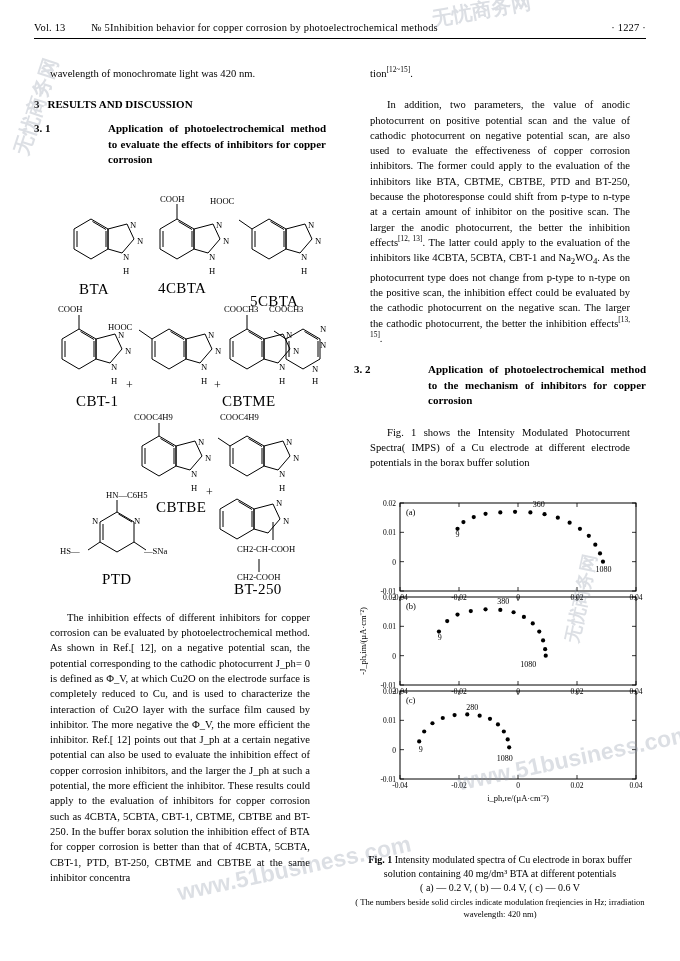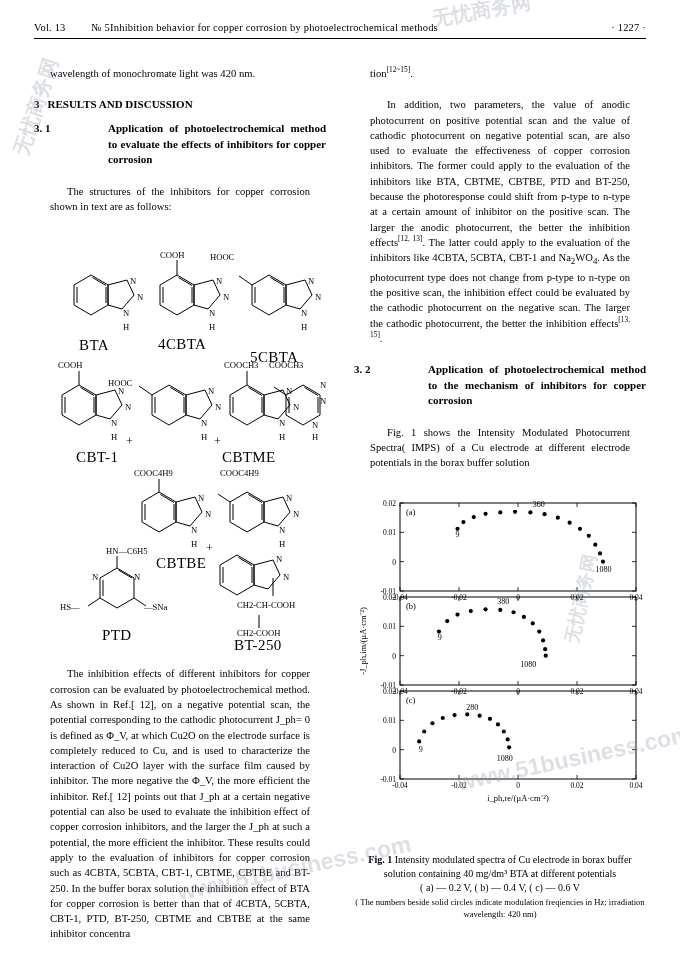--- a/index.html
+++ b/index.html
@@ -161,21 +161,20 @@
 
     <div class="sec-h">
       <span class="num">3</span><span>RESULTS AND DISCUSSION</span>
     </div>
 
     <div class="subsec">
       <span class="num">3. 1</span>
       <span class="txt">Application of photoelectrochemical method to evaluate the effects of inhibitors for copper corrosion</span>
     </div>
 
-    <p class="indent">The structures of the inhibitors for copper corrosion shown in text are as follows:</p>
 
     <div class="structures">
       <svg width="292" height="420" viewBox="0 0 292 420">
         <g stroke="#000" stroke-width="1" fill="none">
 
           <polygon points="40,75 40,55 57,45 74,55 74,75 57,85"></polygon>
           <line x1="43" y1="73" x2="43" y2="57"></line>
           <line x1="72" y1="57" x2="72" y2="73"></line>
           <line x1="58.5" y1="47.5" x2="72" y2="55.5"></line>
           <polygon points="74,55 93,50 100,65 88,79 74,75"></polygon>

